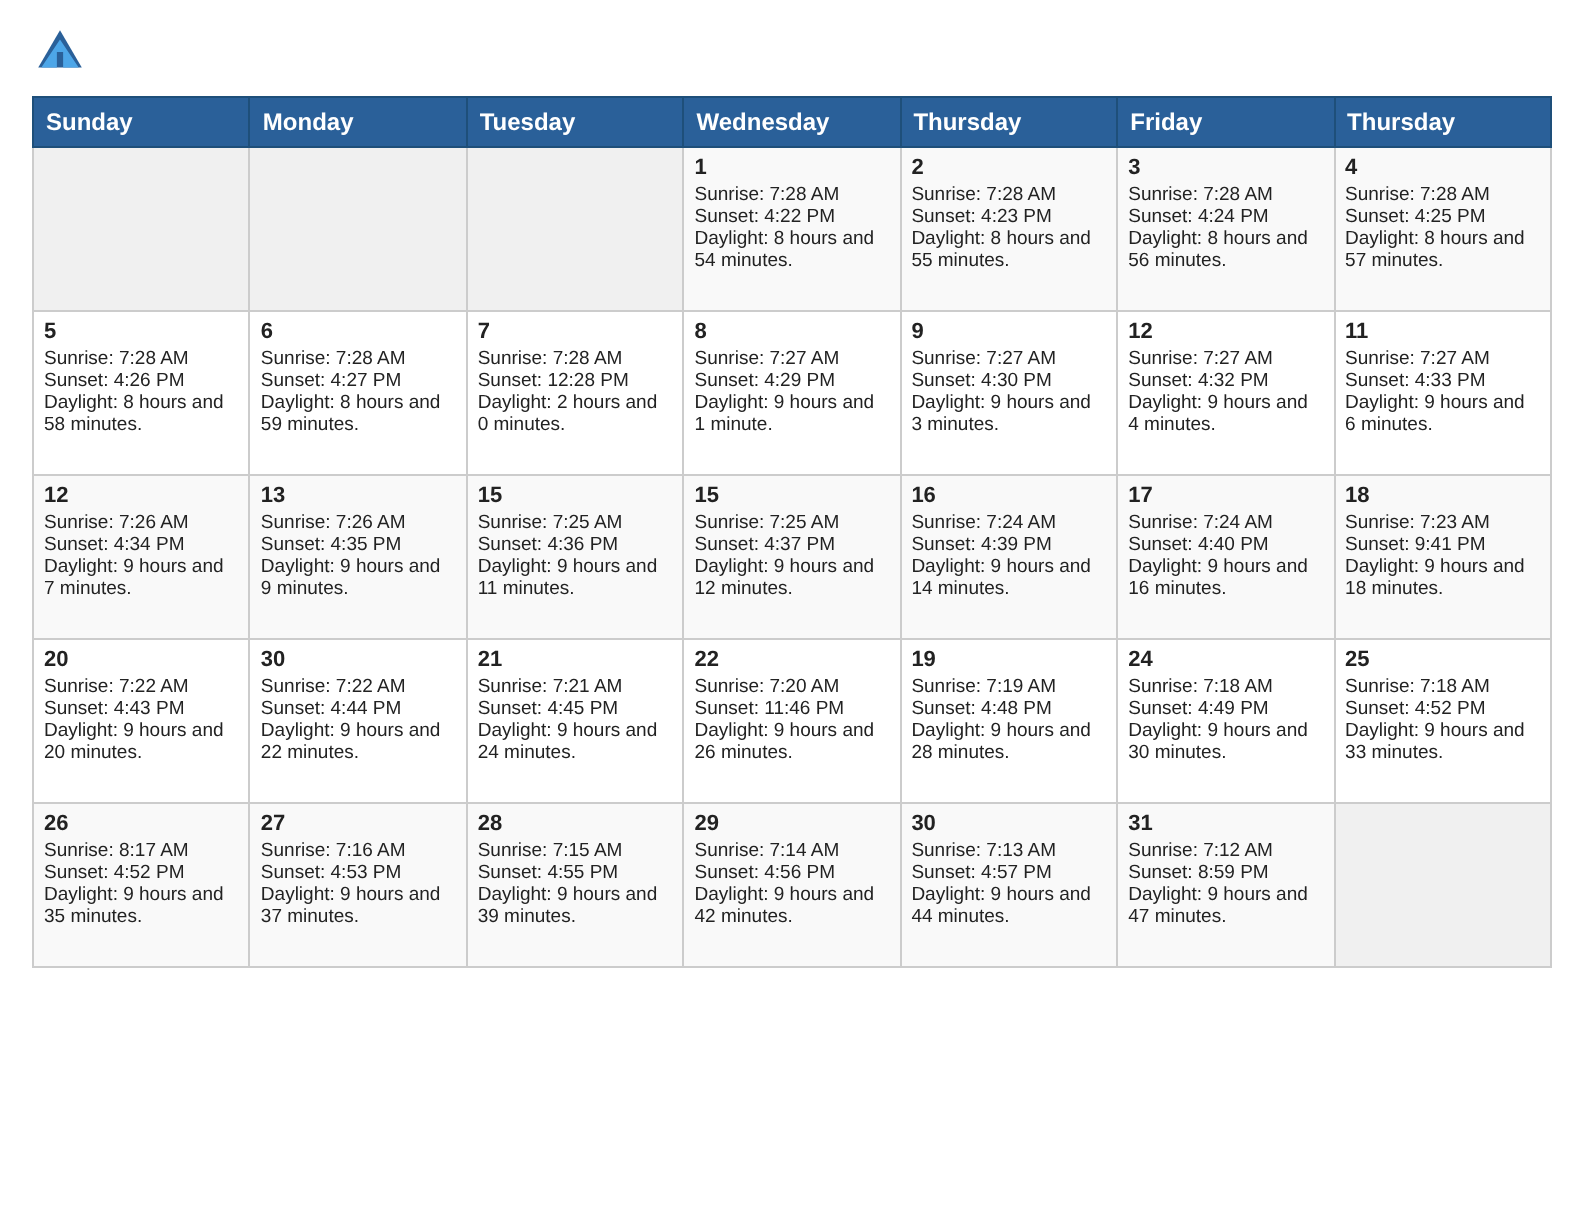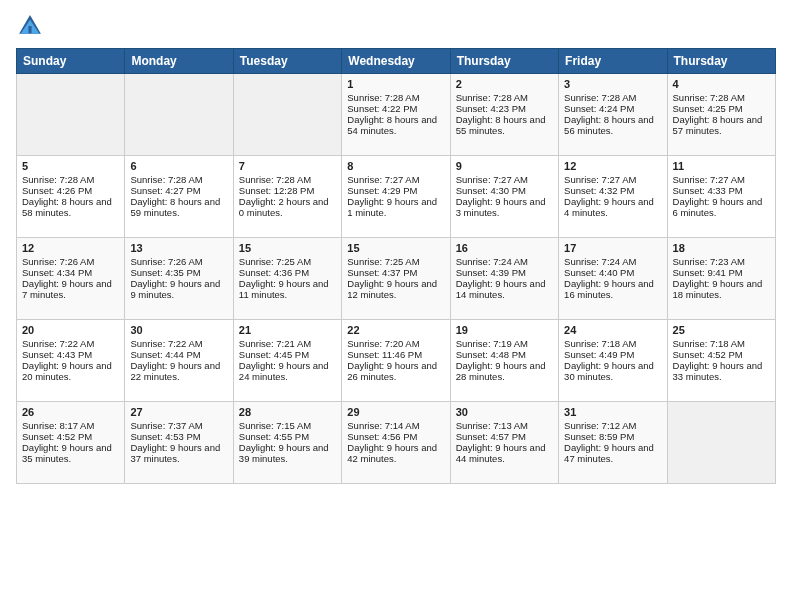--- a/index.html
+++ b/index.html
@@ -274,21 +274,21 @@
         </tr>
         <tr>
           <td>
             <span class="day-num">26</span>
             <div>Sunrise: 8:17 AM</div>
             <div>Sunset: 4:52 PM</div>
             <div>Daylight: 9 hours and 35 minutes.</div>
           </td>
           <td>
             <span class="day-num">27</span>
-            <div>Sunrise: 7:37 AM</div>
+            <div>Sunrise: 7:16 AM</div>
             <div>Sunset: 4:53 PM</div>
             <div>Daylight: 9 hours and 37 minutes.</div>
           </td>
           <td>
             <span class="day-num">28</span>
             <div>Sunrise: 7:15 AM</div>
             <div>Sunset: 4:55 PM</div>
             <div>Daylight: 9 hours and 39 minutes.</div>
           </td>
           <td>

